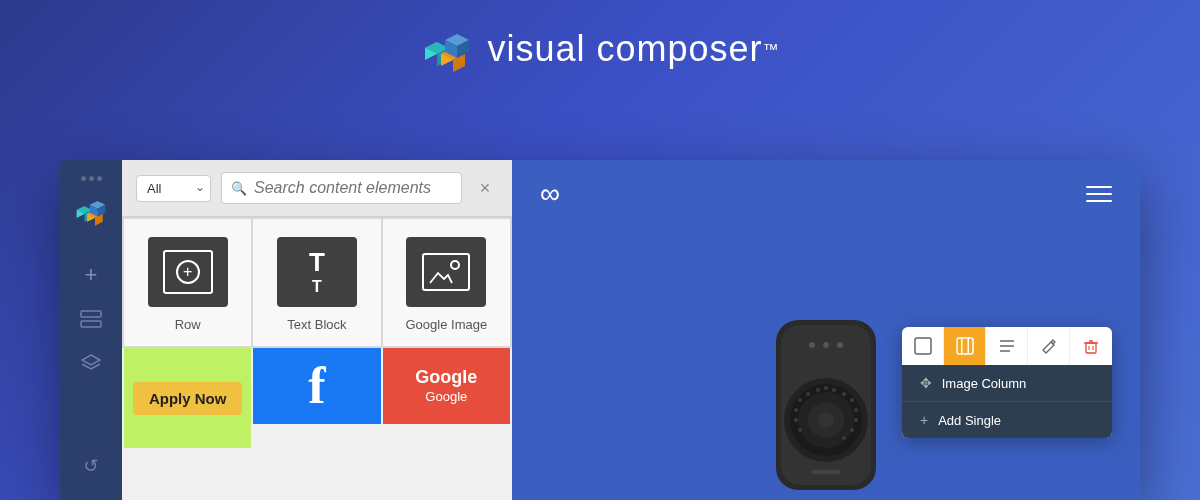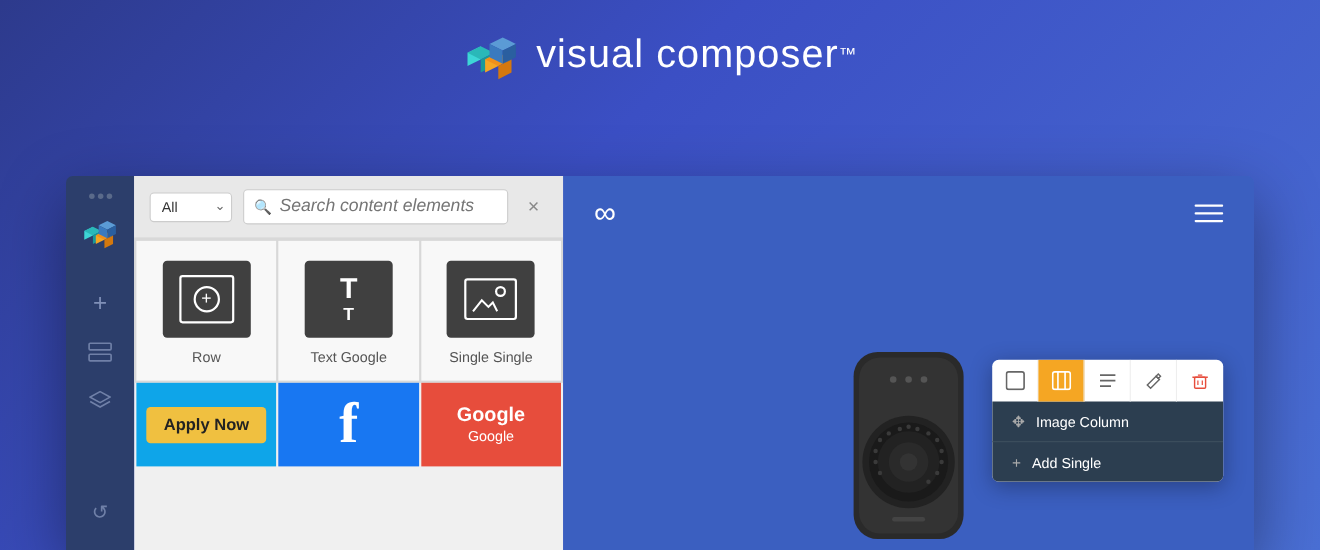--- a/index.html
+++ b/index.html
@@ -266,22 +266,22 @@
 
     
     .bottom-cards {
       display: grid;
       grid-template-columns: repeat(3, 1fr);
       gap: 2px;
       padding: 0 2px 2px;
     }
 
     .card-apply {
-      background: #0ea5e9;
-      height: 76px;
+      background: #bef264;
+      height: 100px;
       display: flex;
       align-items: center;
       justify-content: center;
     }
 
     .card-apply-btn {
       background: #f0c040;
       color: #222;
       font-size: 15px;
       font-weight: 600;
@@ -531,33 +531,33 @@
         <span class="element-label">Row</span>
       </div>
 
       <div class="element-card">
         <div class="element-icon-box">
           <div class="icon-textblock">
             <span class="tb-t-large">T</span>
             <span class="tb-t-small">T</span>
           </div>
         </div>
-        <span class="element-label">Text Google</span>
+        <span class="element-label">Text Block</span>
       </div>
 
       <div class="element-card">
         <div class="element-icon-box">
           <div class="img-frame">
             <div class="img-sun"></div>
             <svg width="26" height="18" viewBox="0 0 26 18" fill="none">
               <polyline points="2,16 10,6 16,12 20,8 24,16" stroke="white" stroke-width="1.8" fill="none"></polyline>
             </svg>
           </div>
         </div>
-        <span class="element-label">Single Single</span>
+        <span class="element-label">Google Image</span>
       </div>
     </div>
 
     <div class="bottom-cards">
 
       <div class="card-apply">
         <div class="card-apply-btn">Apply Now</div>
       </div>
 
       <div class="card-facebook">

